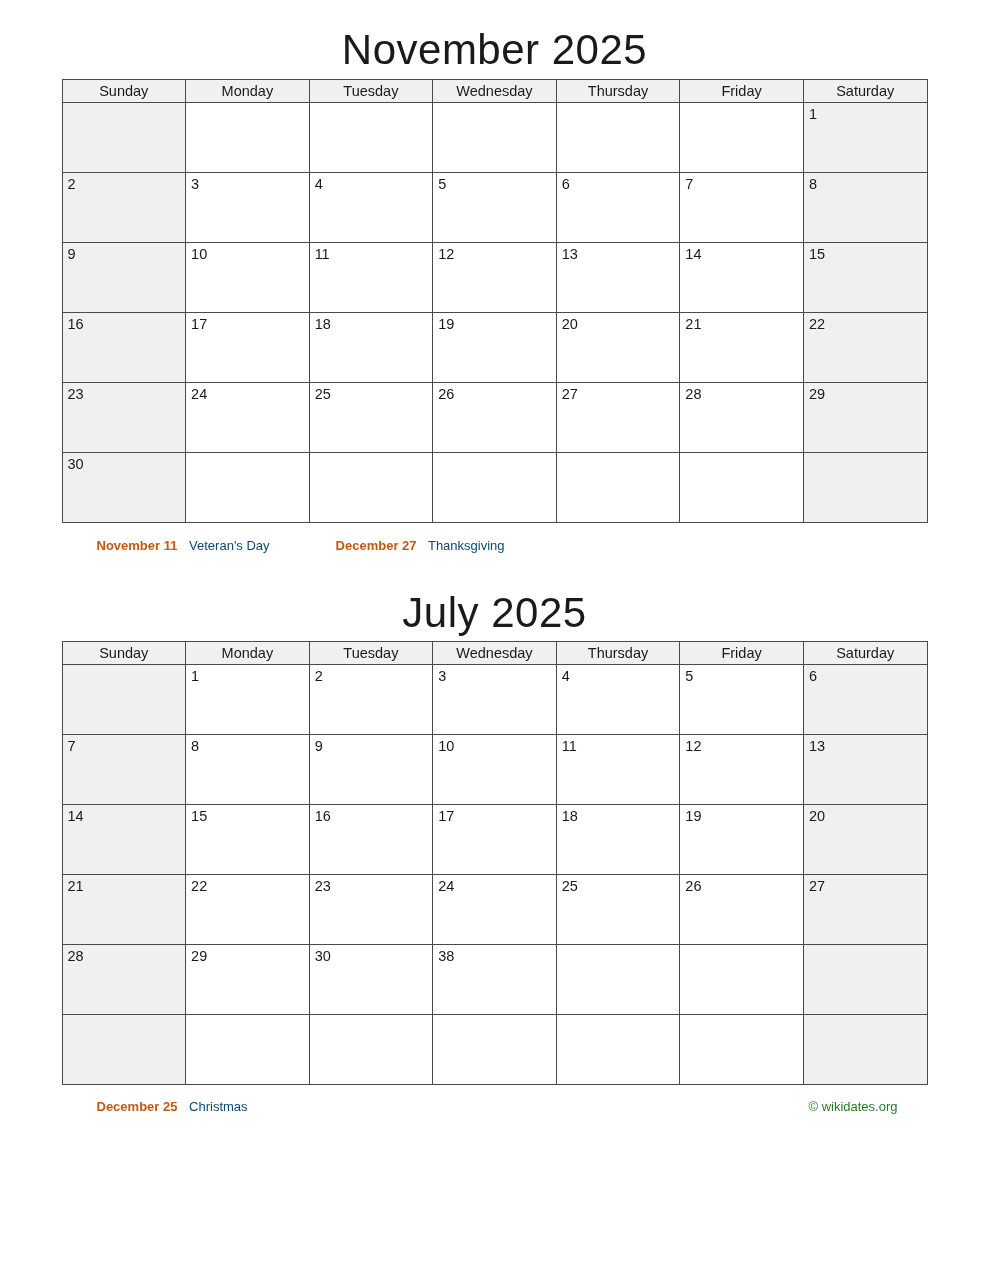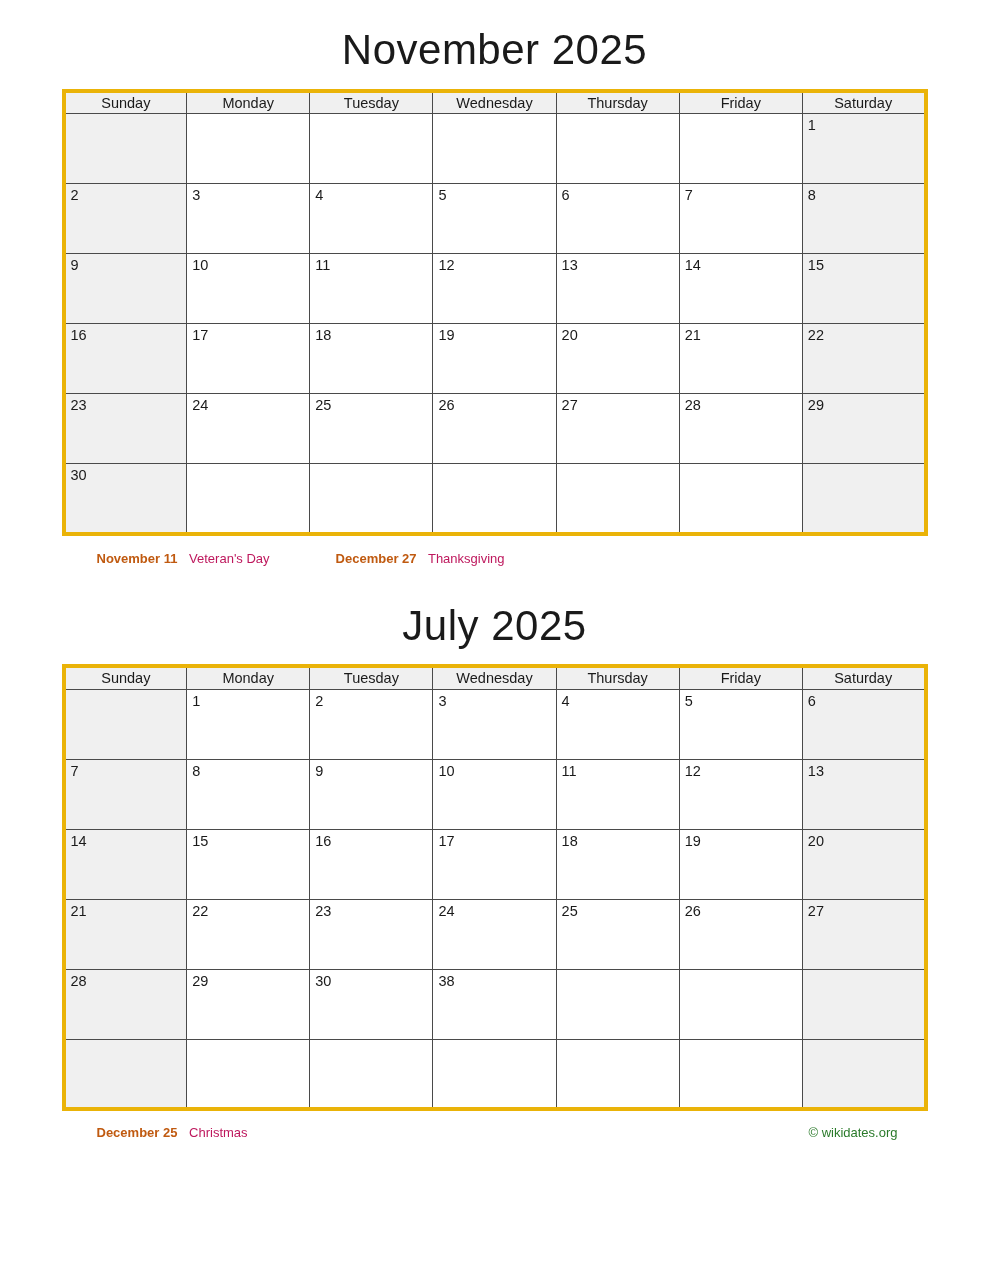--- a/index.html
+++ b/index.html
@@ -26,28 +26,28 @@
     margin: 0 auto;
   }
   .month-title {
     text-align: center;
     font-size: 42px;
     font-weight: normal;
     letter-spacing: 0.5px;
     color: #1a1a1a;
     margin: 0;
     padding-top: 10px;
-    padding-bottom: 12px;
+    padding-bottom: 2px;
     line-height: 1.25;
   }
   table.cal {
     width: 866px;
     border-collapse: collapse;
     table-layout: fixed;
-    border: 4px solid #eab308;
+    border: 1px solid #eab308;
   }
   table.cal th {
     border: 1px solid #4a4a4a;
     background: #f0f0f0;
     font-size: 14.5px;
     font-weight: normal;
     height: 23px;
     text-align: center;
     padding: 2px 0;
     color: #1a1a1a;
@@ -76,21 +76,21 @@
   .holiday-item {
     margin-right: 66px;
     white-space: nowrap;
   }
   .holiday-date {
     color: #c05a10;
     font-weight: bold;
     margin-right: 8px;
   }
   .holiday-name {
-    color: #be185d;
+    color: #0c4a6e;
   }
   .footer-row {
     width: 866px;
     margin: 0 auto;
     padding: 14px 0 0 35px;
     font-size: 13px;
     display: flex;
     align-items: baseline;
     justify-content: space-between;
   }

